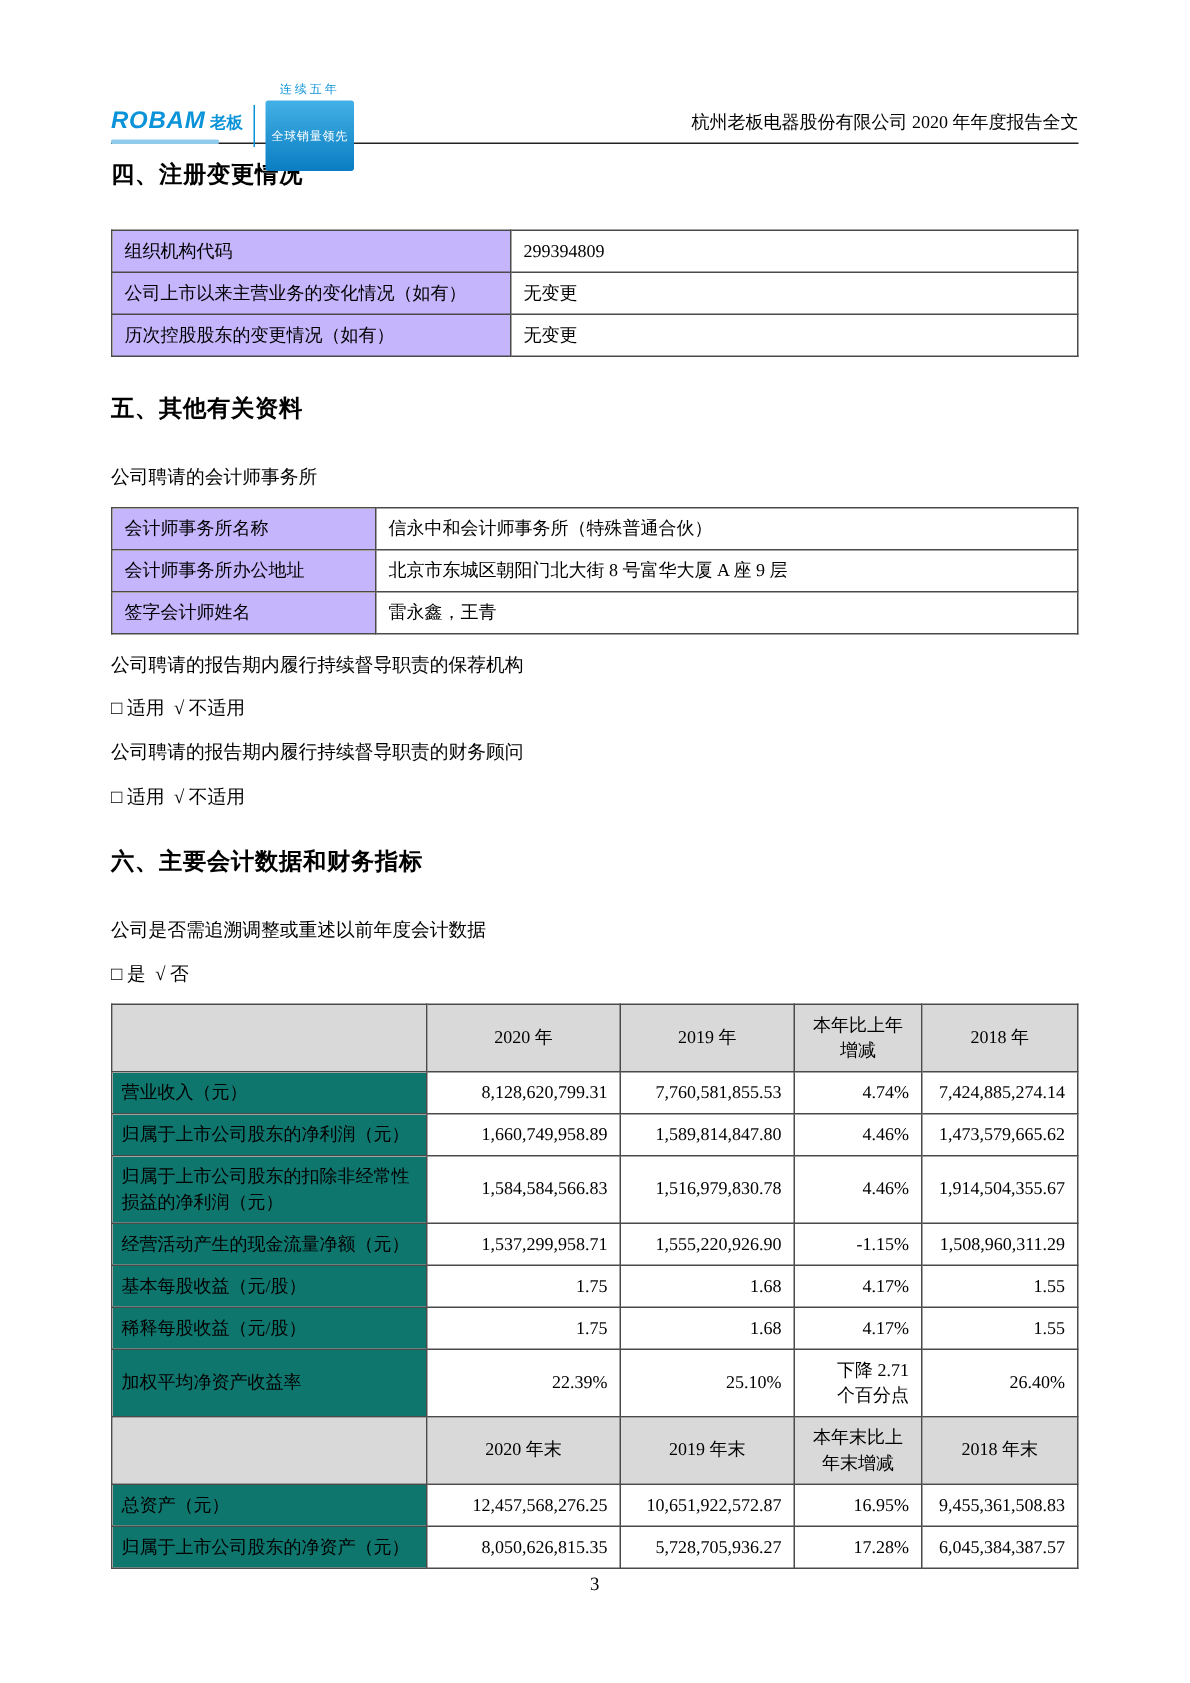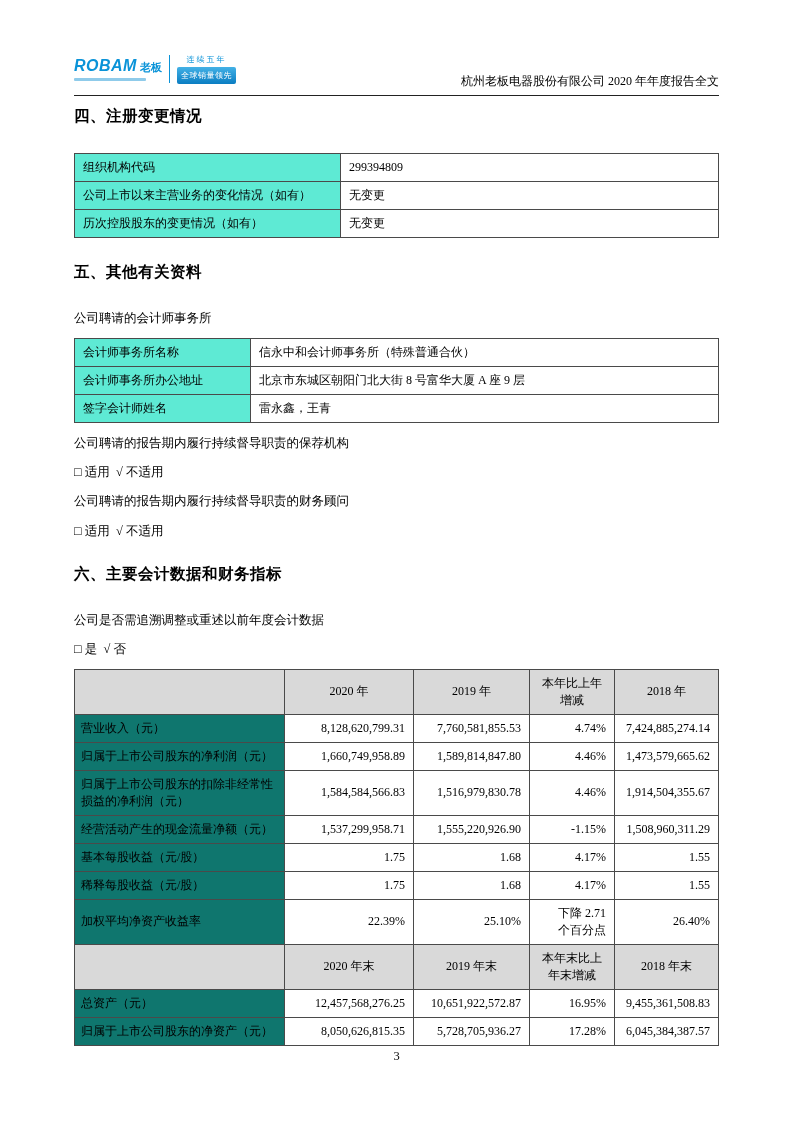--- a/index.html
+++ b/index.html
@@ -14,34 +14,34 @@
   .hdr{position:relative;height:44px;border-bottom:1.5px solid #222}
   .logo{position:absolute;left:0;top:2px;display:flex;align-items:center;gap:7px}
   .logo-main{display:flex;flex-direction:column}
   .brand-row{display:flex;align-items:baseline}
   .brand-en{font-family:Liberation Sans, sans-serif;font-weight:700;font-style:italic;font-size:16px;color:#0a93d8;letter-spacing:.5px}
   .brand-cn{font-family:"Liberation Sans","DejaVu Sans",sans-serif;font-weight:700;font-size:11px;color:#0a93d8;margin-left:3px}
   .logo-underline{height:3px;width:72px;background:#8fcbea;margin-top:3px;border-radius:1px}
   .logo-sep{width:1px;height:28px;background:#0a93d8}
   .logo-badge{display:flex;flex-direction:column;align-items:center}
   .badge-top{font-family:"Liberation Sans","DejaVu Sans",sans-serif;font-size:8px;color:#0a93d8;letter-spacing:2px;white-space:nowrap}
-  .badge-bottom{font-family:"Liberation Sans","DejaVu Sans",sans-serif;font-size:8px;color:#fff;background:linear-gradient(180deg,#43b1e6,#0a7dc2);padding:3px 4px;border-radius:2px;margin-top:2px;letter-spacing:.5px;white-space:nowrap}
+  .badge-bottom{font-family:"Liberation Sans","DejaVu Sans",sans-serif;font-size:8px;color:#fff;background:linear-gradient(180deg,#43b1e6,#0a7dc2);padding:18px 4px;border-radius:2px;margin-top:2px;letter-spacing:.5px;white-space:nowrap}
   .doc-title{position:absolute;right:0;bottom:5px;font-size:12px}
 
   
   h2.sec{font-family:"Liberation Sans","DejaVu Sans",sans-serif;font-size:15.5px;font-weight:700;margin:24px 0 26px 0;letter-spacing:.5px}
   h2.sec.first{margin-top:10px}
   p.body-text{font-size:12.5px;margin:11px 0;line-height:1.45}
   p.choice{white-space:pre-wrap}
 
   
   table{width:100%;border-collapse:collapse;table-layout:fixed}
   td{border:1px solid #4a4a4a;font-size:12px;line-height:17px;padding:5px 8px;vertical-align:middle;overflow:hidden}
   .kv{margin:4px 0 0 0}
-  .kv td.lbl{background:#5eead4;text-align:left}
+  .kv td.lbl{background:#c4b5fd;text-align:left}
   .kv td.val{text-align:left}
   .fin{margin-top:4px}
   .fin td{white-space:pre-line}
   .fin td.lbl{background:#0f766e;text-align:left;padding:5px 6px}
   .fin td.num{text-align:right}
   .fin tr.hrow td{background:#d9d9d9;text-align:center}
 
   
   .page-footer{position:absolute;left:0;right:0;bottom:58px;text-align:center;font-size:12.5px}
 </style>

